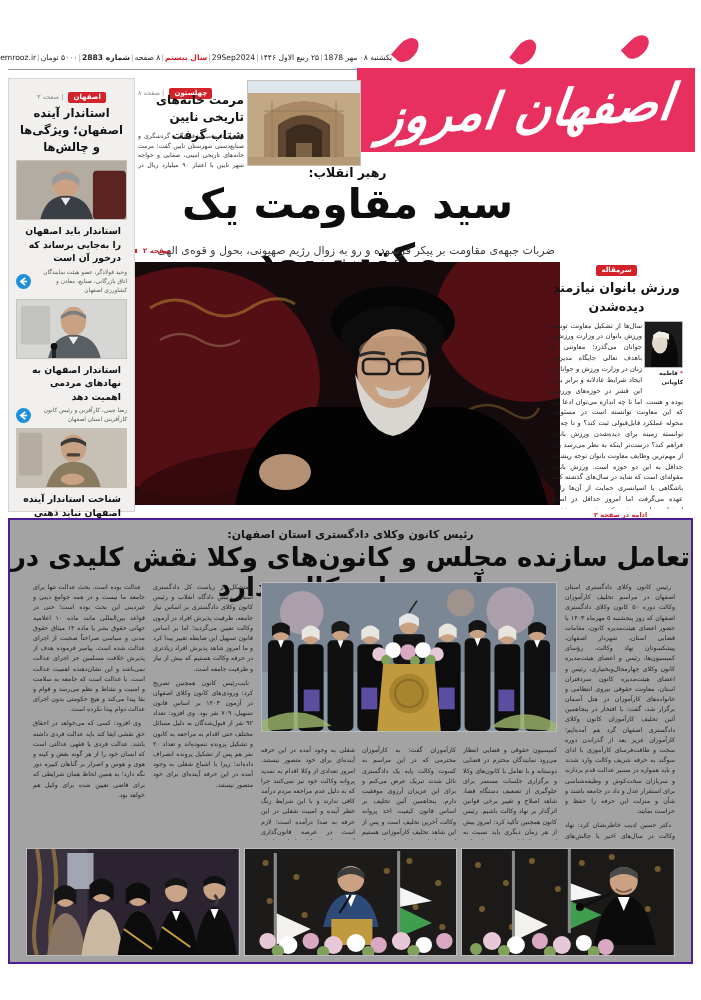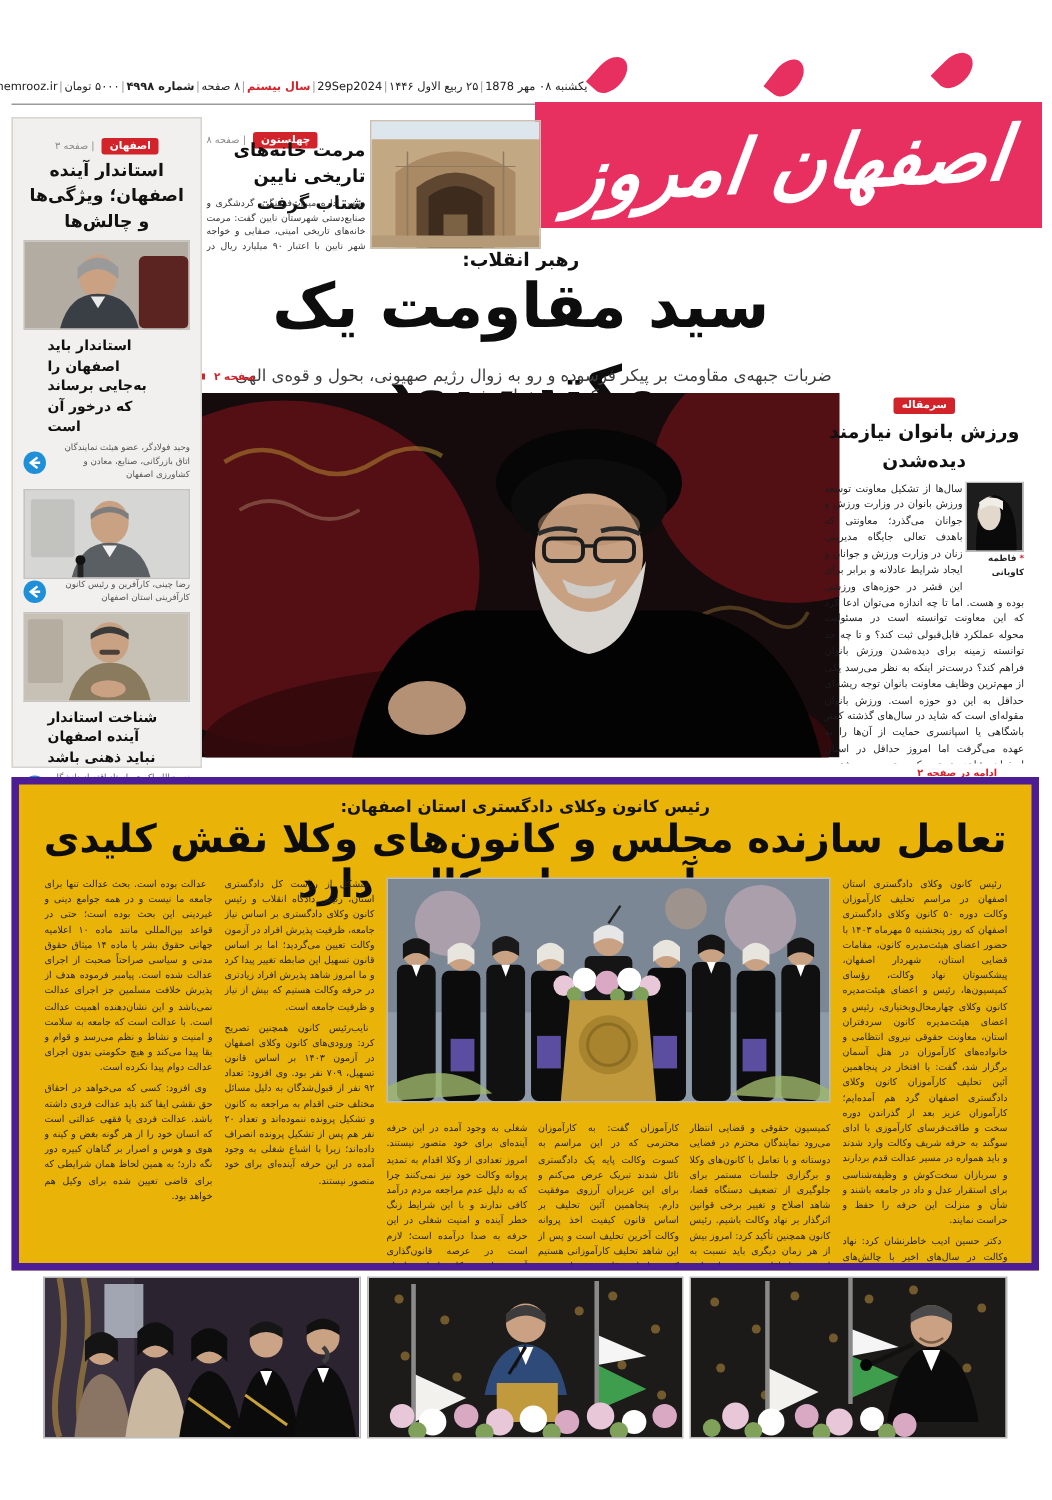--- a/index.html
+++ b/index.html
@@ -54,38 +54,38 @@
   
   .editorial{top:257px;left:550px;width:133px;height:255px;}
   .ed-badge-row{text-align:center;}
   .ed-title{font-size:12.5px;font-weight:bold;text-align:center;line-height:1.45;margin-top:3px;}
   .ed-body{margin-top:5px;font-size:6.7px;line-height:1.62;text-align:justify;color:#1d1d1d;
            height:188px;overflow:hidden;}
   .ed-fig{float:right;width:37px;margin-left:4px;margin-bottom:1px;}
   .ed-fig svg{display:block;width:37px;height:45px;border:1px solid #bbb;}
   .ed-author{font-size:5.8px;font-weight:bold;color:#222;margin-top:1px;text-align:right;}
   .ed-star{color:#d2232a;}
-  .ed-more{color:#d2232a;font-size:6.5px;font-weight:bold;text-align:center;margin-top:2px;padding-left:44px;}
+  .ed-more{color:#d2232a;font-size:6.5px;font-weight:bold;text-align:left;margin-top:2px;padding-left:44px;}
 
   
   .sidebar{top:78px;left:8px;width:127px;height:434px;background:#f1f0ee;border:1px solid #d6d4d0;
            box-sizing:border-box;padding:5px 7px;}
   .sb-kicker{text-align:center;margin-bottom:2px;}
   .sb-title{font-size:11.5px;font-weight:bold;text-align:center;line-height:1.45;margin:2px 0 5px;}
   .sb-photo{width:100%;height:60px;border:1px solid #c6c3be;box-sizing:border-box;background:#ddd;}
   .sb-photo svg{display:block;width:100%;height:100%;}
-  .sb-quote{font-size:9.3px;font-weight:bold;text-align:left;line-height:1.45;margin:4px 16px 3px;color:#101010;}
+  .sb-quote{font-size:9.3px;font-weight:bold;text-align:right;line-height:1.45;margin:4px 6px 3px;color:#101010;}
   .sb-attr{display:flex;direction:rtl;align-items:center;gap:4px;margin-bottom:4px;}
   .sb-attr-text{flex:1;font-size:5.8px;color:#555;text-align:right;line-height:1.55;}
   .arrow-icon{flex:0 0 auto;width:15px;height:15px;border-radius:50%;background:#1f8fd8;
               display:flex;align-items:center;justify-content:center;}
   .arrow-icon svg{width:9px;height:9px;}
 
   
-  .lawbox{top:518px;left:8px;width:685px;height:329px;border:5px solid #4c1d95;box-sizing:border-box;background:#eab308;}
+  .lawbox{top:518px;left:8px;width:685px;height:446px;border:2px solid #4c1d95;box-sizing:border-box;background:#a3a3a3;}
   .law-kicker{top:8px;left:0;width:100%;text-align:center;font-size:11px;font-weight:bold;color:#141414;}
   .law-headline{top:22px;left:0;width:100%;text-align:center;font-size:26px;font-weight:bold;color:#0d0d0d;}
   .law-body{top:62px;right:16px;left:16px;height:258px;direction:rtl;}
   .law-col{position:absolute;top:0;height:258px;overflow:hidden;font-size:6.3px;line-height:1.62;
            text-align:justify;color:#222;}
   .law-col p{margin:0 0 4px 0;text-indent:4px;}
   .law-c1{right:0;width:110px;}
   .law-c5{right:422px;width:100px;}
   .law-c6{right:530px;width:112px;}
   .law-under{position:absolute;top:157px;height:101px;width:94px;overflow:hidden;font-size:6.3px;
@@ -106,21 +106,21 @@
     <span>یکشنبه ۰۸ مهر 1878</span>
     <span class="sep">|</span>
     <span>۲۵ ربیع الاول ۱۴۴۶</span>
     <span class="sep">|</span>
     <span>29Sep2024</span>
     <span class="sep">|</span>
     <span class="dl-red">سال بیستم</span>
     <span class="sep">|</span>
     <span>۸ صفحه</span>
     <span class="sep">|</span>
-    <span class="dl-bold">شماره ۴۹۹۸</span>
+    <span class="dl-bold">شماره 2883</span>
     <span class="sep">|</span>
     <span>۵۰۰۰ تومان</span>
     <span class="sep">|</span>
     <span>www.esfahanemrooz.ir</span>
   </div>
   <div class="abs dateline-rule"></div>
 
   <div class="abs masthead-block">
     <span class="masthead-text">اصفهان امروز</span>
   </div>
@@ -240,20 +240,21 @@
         <rect width="112" height="60" fill="#d6d6d4"></rect>
         <rect x="4" y="6" width="30" height="40" fill="#c2c2be" rx="2"></rect>
         <ellipse cx="58" cy="22" rx="13" ry="15" fill="#c9a183"></ellipse>
         <path d="M45 16 Q58 6 71 16 L71 20 Q58 10 45 20 Z" fill="#7d7d7d"></path>
         <path d="M32 60 Q38 36 58 36 Q80 36 86 60 Z" fill="#5a5f63"></path>
         <path d="M53 38 L58 46 L63 38 Z" fill="#f0f0f0"></path>
         <rect x="36" y="50" width="4" height="10" fill="#222"></rect>
         <circle cx="38" cy="48" r="3.4" fill="#111"></circle>
       </svg>
     </div>
+    <div class="sb-quote">استاندار اصفهان به نهادهای مردمی اهمیت دهد</div>
     <div class="sb-attr">
       <div class="sb-attr-text">رضا چینی، کارآفرین و رئیس کانون کارآفرینی استان اصفهان</div>
       <div class="arrow-icon">
         <svg viewBox="0 0 10 10">
             <path d="M7 1 L2 5 L7 9" stroke="#fff" stroke-width="1.8" fill="none"></path>
             <line x1="2.4" y1="5" x2="9" y2="5" stroke="#fff" stroke-width="1.8"></line>
           </svg>
       </div>
     </div>
 

